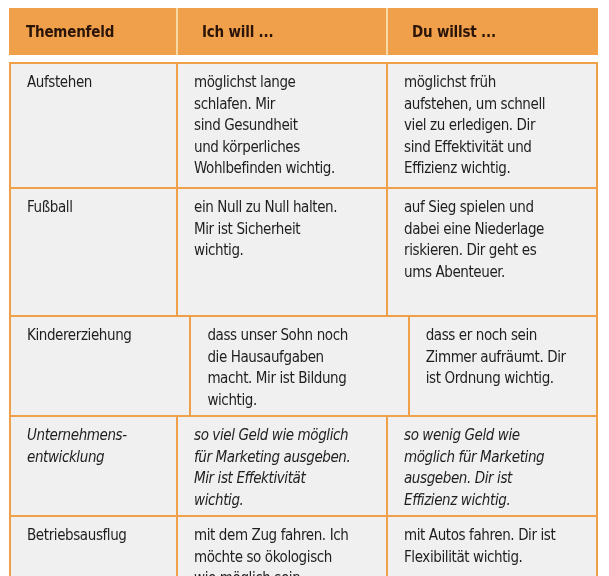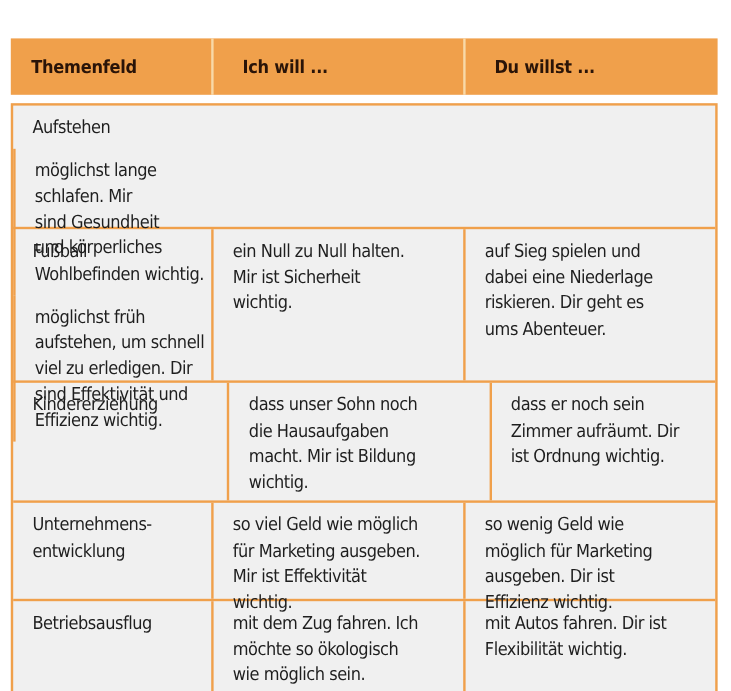--- a/index.html
+++ b/index.html
@@ -1,38 +1,38 @@
 <!DOCTYPE html>
 <html><head>
 <meta charset="utf-8">
 <style>
   html, body { margin: 0; padding: 0; background: #ffffff; }
   body { width: 609px; height: 576px; position: relative; overflow: hidden;
          font-family: "DejaVu Sans Condensed", "DejaVu Sans", sans-serif; }
   .wrap { position: absolute; left: 9px; top: 8px; width: 589px; }
-  .header { display: flex; height: 47px; background: #f0a04b; margin-top: 24px; }
+  .header { display: flex; height: 47px; background: #f0a04b; }
   .header .hcell { box-sizing: border-box; padding: 0 0 0 17px; display: flex; align-items: center;
                    font-weight: bold; font-size: 15px; color: #2a1408; letter-spacing: -0.2px; }
   .header .hcell + .hcell { border-left: 2px solid #f8d9a8; padding-left: 24px; }
   .c1 { width: 167px; }
   .c2 { width: 210px; }
   .c3 { width: 192px; }
   .body { margin-top: 7px; border: 2px solid #f0a04b; background: #f0f0f0; box-sizing: border-box; }
   .row { display: flex; border-top: 2px solid #f0a04b; box-sizing: border-box; }
   .row:first-child { border-top: none; }
   .cell { box-sizing: border-box; padding: 8px 8px 6px 16px; font-size: 15px; line-height: 21.6px;
           color: #1e1e1e; letter-spacing: -0.4px; }
   .cell + .cell { border-left: 2px solid #f0a04b; }
   .body .c1 { width: 165px; }
   .body .c2 { width: 210px; }
   .body .c3 { width: 210px; }
-  .r0 { height: 101px; flex-direction: column; }
+  .r0 { height: 123px; }
   .r1 { height: 128px; }
   .r2 { height: 100px; gap: 30px; }
-  .r3 { height: 82px; }
+  .r3 { height: 100px; font-style: italic; }
   .r4 { height: 77px; }
 </style>
 </head>
 <body>
 
 <div class="wrap">
   <div class="header">
     <div class="hcell c1">Themenfeld</div>
     <div class="hcell c2">Ich will ...</div>
     <div class="hcell c3">Du willst ...</div>

